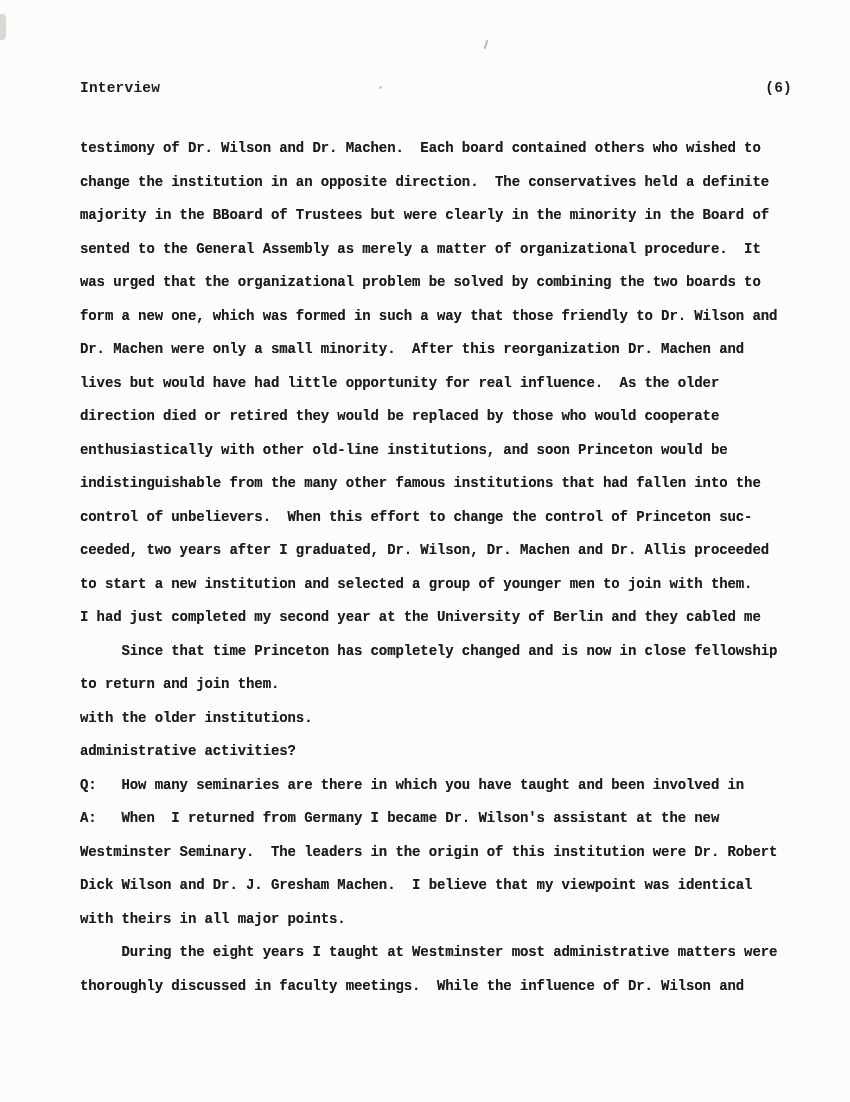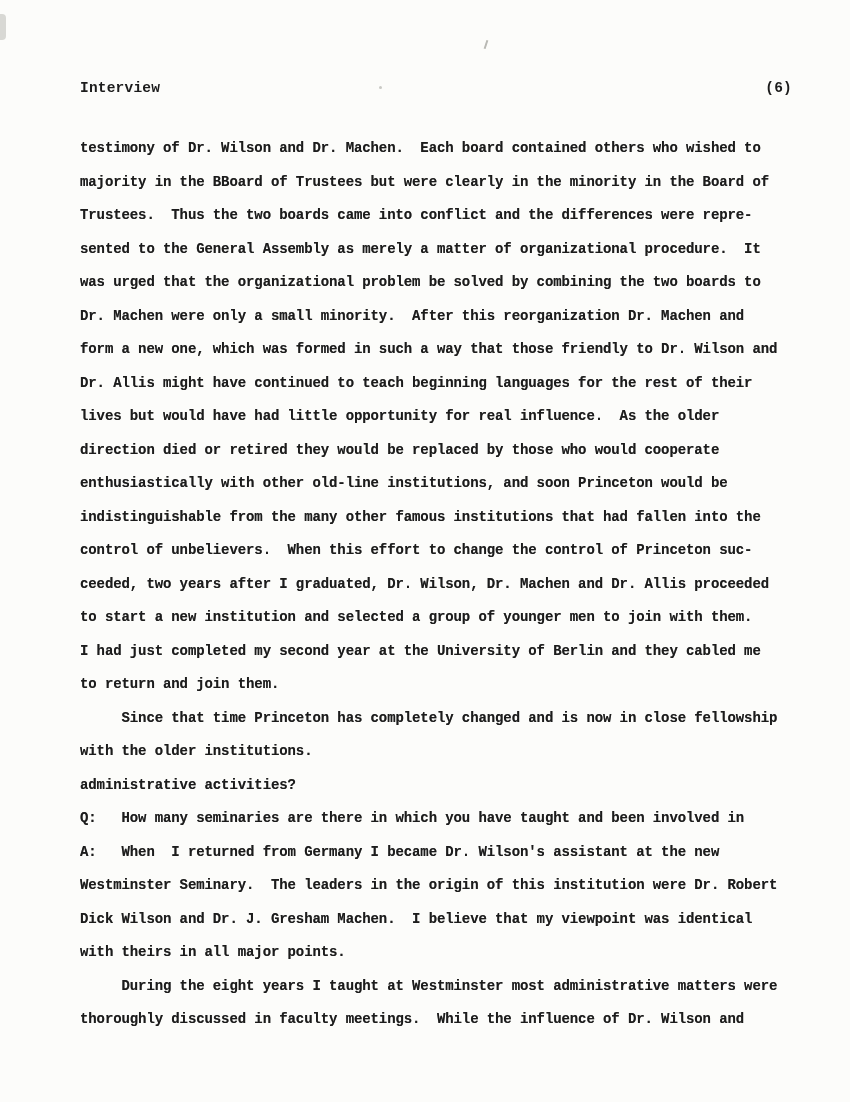--- a/index.html
+++ b/index.html
@@ -82,37 +82,36 @@
   <div class="artifact-tick"></div>
   <div class="artifact-dot"></div>
 
   <div class="header-row">
     <span>Interview</span>
     <span>(6)</span>
   </div>
 
   <div class="body-text">
     <div class="line">testimony of Dr. Wilson and Dr. Machen.  Each board contained others who wished to</div>
+    <div class="line">change the institution in an opposite direction.  The conservatives held a definite</div>
     <div class="line">majority in the BBoard of Trustees but were clearly in the minority in the Board of</div>
-    <div class="line">Trustees.  Thus the two boards came into conflict and the differences were repre-</div>
     <div class="line">sented to the General Assembly as merely a matter of organizational procedure.  It</div>
     <div class="line">was urged that the organizational problem be solved by combining the two boards to</div>
+    <div class="line">form a new one, which was formed in such a way that those friendly to Dr. Wilson and</div>
     <div class="line">Dr. Machen were only a small minority.  After this reorganization Dr. Machen and</div>
-    <div class="line">form a new one, which was formed in such a way that those friendly to Dr. Wilson and</div>
-    <div class="line">Dr. Allis might have continued to teach beginning languages for the rest of their</div>
     <div class="line">lives but would have had little opportunity for real influence.  As the older</div>
     <div class="line">direction died or retired they would be replaced by those who would cooperate</div>
     <div class="line">enthusiastically with other old-line institutions, and soon Princeton would be</div>
     <div class="line">indistinguishable from the many other famous institutions that had fallen into the</div>
     <div class="line">control of unbelievers.  When this effort to change the control of Princeton suc-</div>
     <div class="line">ceeded, two years after I graduated, Dr. Wilson, Dr. Machen and Dr. Allis proceeded</div>
     <div class="line">to start a new institution and selected a group of younger men to join with them.</div>
     <div class="line">I had just completed my second year at the University of Berlin and they cabled me</div>
+    <div class="line">     Since that time Princeton has completely changed and is now in close fellowship</div>
     <div class="line">to return and join them.</div>
-    <div class="line">     Since that time Princeton has completely changed and is now in close fellowship</div>
     <div class="line">with the older institutions.</div>
     <div class="line">administrative activities?</div>
     <div class="line">Q:   How many seminaries are there in which you have taught and been involved in</div>
     <div class="line">A:   When  I returned from Germany I became Dr. Wilson's assistant at the new</div>
     <div class="line">Westminster Seminary.  The leaders in the origin of this institution were Dr. Robert</div>
     <div class="line">Dick Wilson and Dr. J. Gresham Machen.  I believe that my viewpoint was identical</div>
     <div class="line">with theirs in all major points.</div>
     <div class="line">     During the eight years I taught at Westminster most administrative matters were</div>
     <div class="line">thoroughly discussed in faculty meetings.  While the influence of Dr. Wilson and</div>
   </div>

